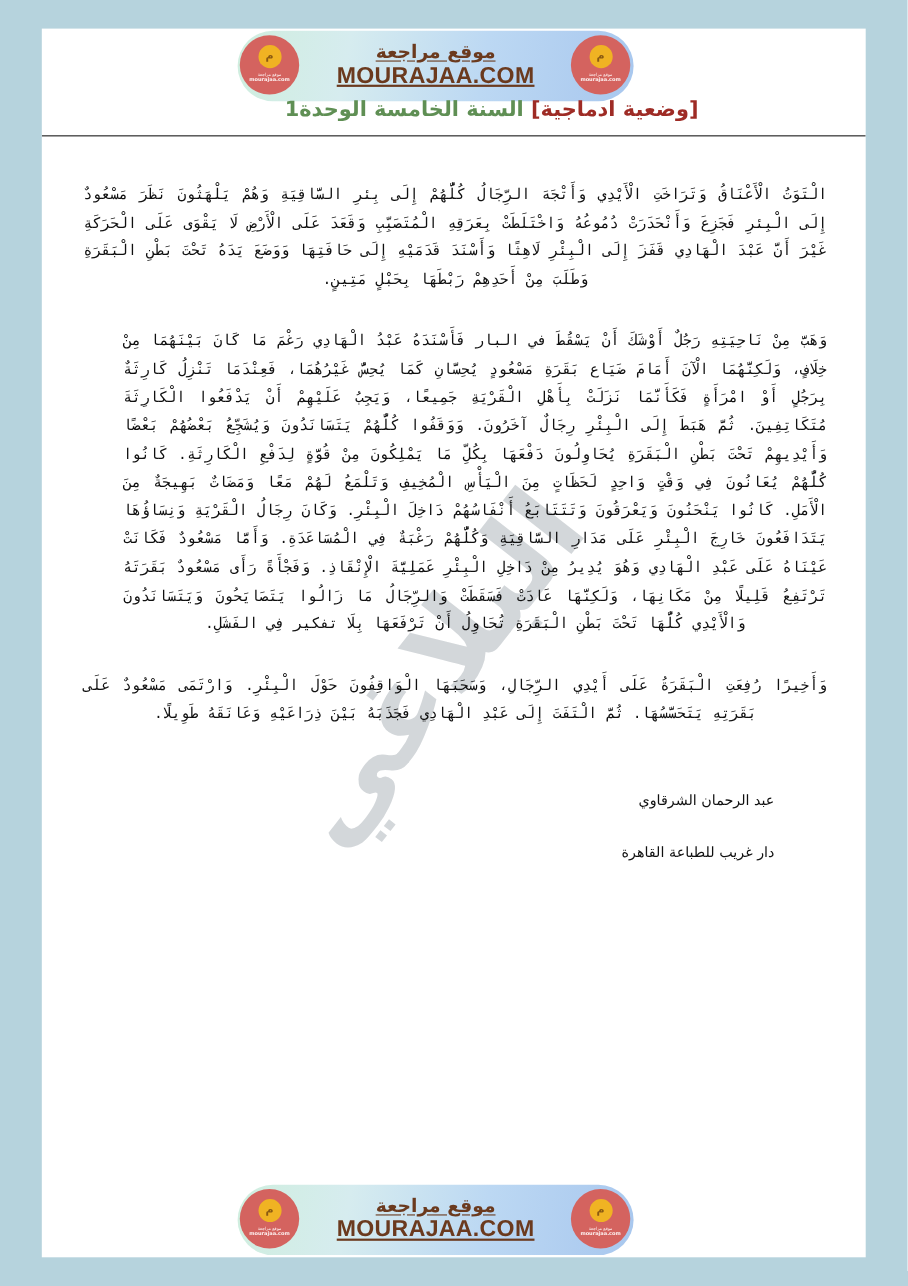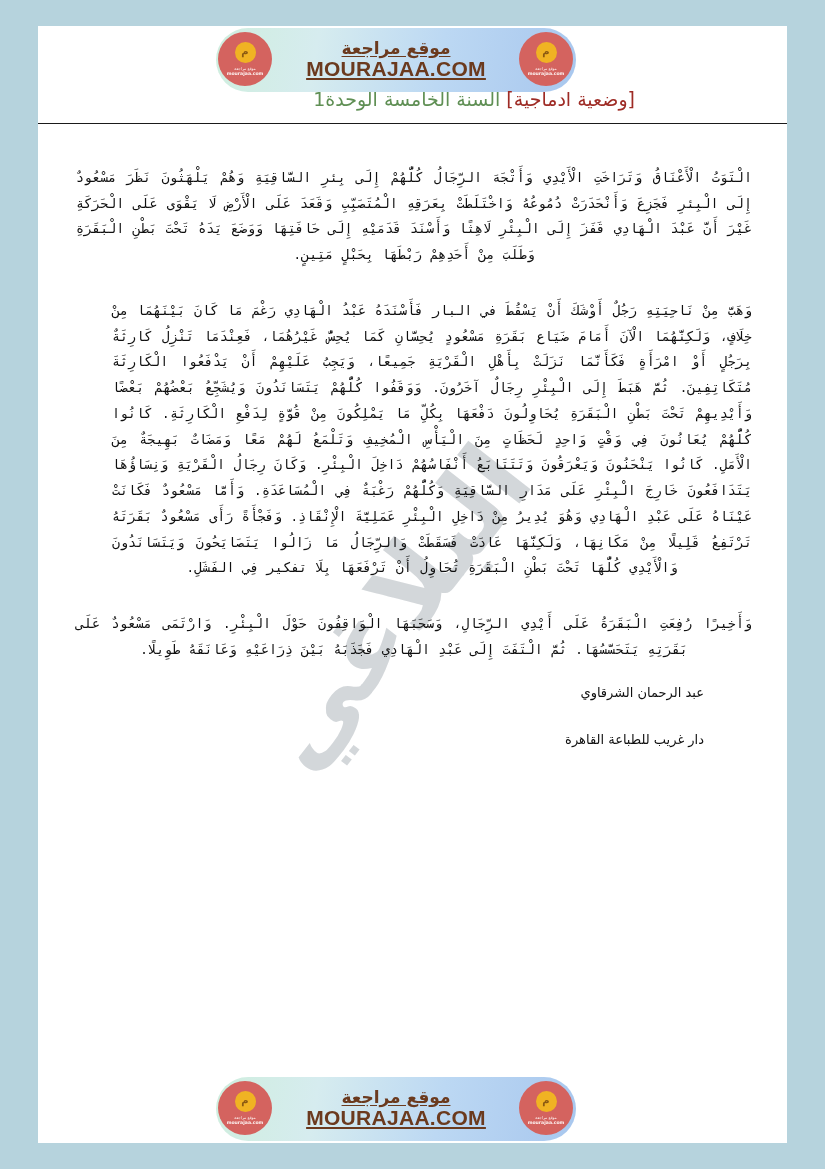--- a/index.html
+++ b/index.html
@@ -144,21 +144,21 @@
     justify-content: center;
     direction: rtl;
   }
   .title-text {
     position: absolute;
     right: 152px;
     top: 3px;
     direction: rtl;
     white-space: nowrap;
     font-size: 19px;
-    font-weight: normal;
+    font-weight: bold;
   }
   .t-red   { color: #9e2b25; }
   .t-green { color: #5f8f54; }
 
   .title-rule {
     position: absolute;
     left: 0;
     top: 97px;
     width: 749px;
     height: 0;
@@ -217,21 +217,21 @@
   .para.p3 { margin-top: 30px; }
 
   .credit {
     font-family: "DejaVu Sans", sans-serif;
     font-size: 13px;
     color: #101010;
     direction: rtl;
     margin: 0;
     padding-right: 48px;
   }
-  .credit.c1 { margin-top: 22px; }
+  .credit.c1 { margin-top: 58px; }
   .credit.c2 { margin-top: 32px; }
   .credit.c3 { margin-top: 32px; }
 </style>
 </head>
 <body>
 
 <div class="page">
 
   <div class="banner banner-head">
     <div class="banner-pill"></div>

